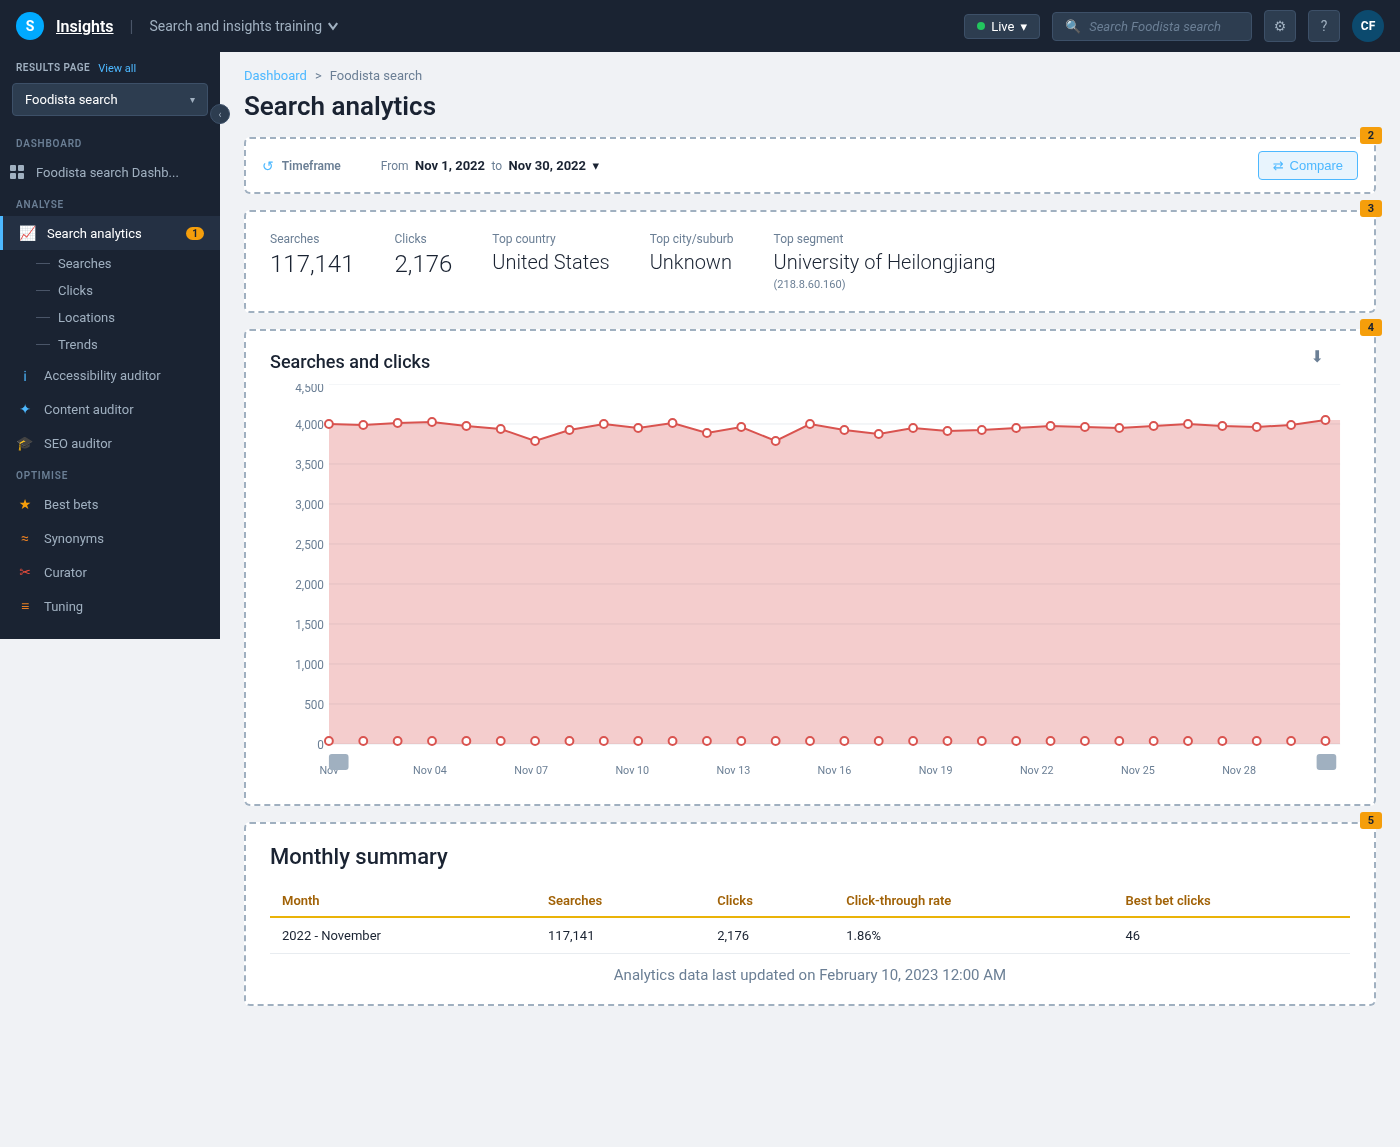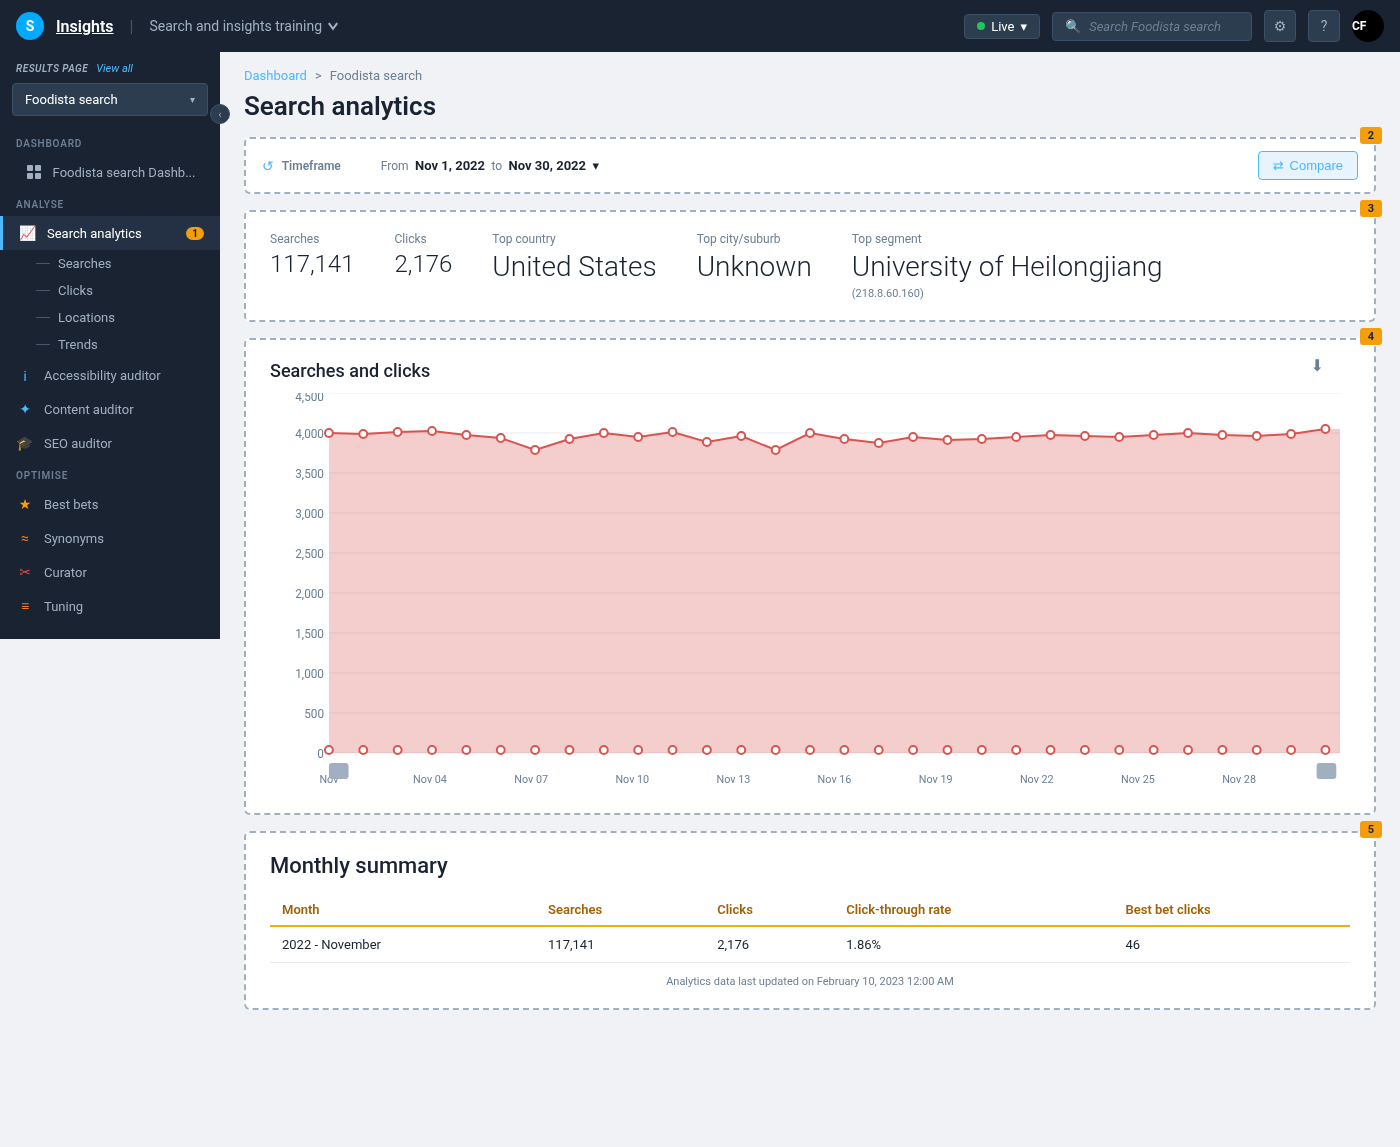--- a/index.html
+++ b/index.html
@@ -19,49 +19,49 @@
     .topnav-logo { width: 28px; height: 28px; background: #00aaff; border-radius: 50%; display: flex; align-items: center; justify-content: center; color: white; font-size: 14px; font-weight: bold; }
     .topnav-title { color: white; font-size: 16px; font-weight: 600; text-decoration: underline; }
     .topnav-sep { color: #4a5568; margin: 0 4px; }
     .topnav-app { color: #a0b0c0; font-size: 14px; display: flex; align-items: center; gap: 4px; }
     .topnav-app svg { width: 14px; height: 14px; fill: #a0b0c0; }
     .topnav-spacer { flex: 1; }
     .topnav-live { background: #2d3d50; border: 1px solid #3d5068; color: white; padding: 4px 12px; border-radius: 4px; font-size: 13px; display: flex; align-items: center; gap: 6px; cursor: pointer; }
     .topnav-live-dot { width: 8px; height: 8px; background: #22c55e; border-radius: 50%; }
     .topnav-search { background: #2d3d50; border: 1px solid #3d5068; color: #a0b0c0; padding: 6px 12px; border-radius: 4px; font-size: 13px; display: flex; align-items: center; gap: 8px; min-width: 200px; }
     .topnav-icon-btn { width: 32px; height: 32px; background: #2d3d50; border: 1px solid #3d5068; border-radius: 4px; display: flex; align-items: center; justify-content: center; color: #a0b0c0; cursor: pointer; font-size: 14px; }
-    .topnav-avatar { width: 32px; height: 32px; background: #000000; border-radius: 50%; display: flex; align-items: center; justify-content: flex-start; color: white; font-size: 12px; font-weight: bold; cursor: pointer; }
+    .topnav-avatar { width: 32px; height: 32px; background: #0c4a6e; border-radius: 50%; display: flex; align-items: center; justify-content: center; color: white; font-size: 12px; font-weight: bold; cursor: pointer; }
 
     
     .layout { display: flex; flex: 1; overflow: hidden; }
 
     
     .sidebar {
       width: 220px;
       background: #1a2332;
       flex-shrink: 0;
       overflow-y: auto;
       display: flex;
       flex-direction: column;
       padding-bottom: 16px;
     }
-    .sidebar-results-page { padding: 10px 16px 8px; display: flex; align-items: center; gap: 8px; font-style: italic; }
+    .sidebar-results-page { padding: 10px 16px 8px; display: flex; align-items: flex-start; gap: 8px; }
     .sidebar-results-label { color: #a0b0c0; font-size: 10px; font-weight: 600; letter-spacing: 0.5px; text-transform: uppercase; }
     .sidebar-view-all { color: #4db8ff; font-size: 11px; cursor: pointer; text-decoration: none; }
     .sidebar-dropdown { margin: 0 12px 12px; background: #2d3d50; border: 1px solid #3d5068; border-radius: 4px; padding: 8px 12px; display: flex; align-items: center; justify-content: space-between; cursor: pointer; }
     .sidebar-dropdown-text { color: white; font-size: 13px; }
     .sidebar-dropdown-arrow { color: #a0b0c0; font-size: 10px; }
     .sidebar-section-label { padding: 10px 16px 6px; color: #6b7f95; font-size: 10px; font-weight: 600; letter-spacing: 0.8px; text-transform: uppercase; }
     .sidebar-item { padding: 8px 16px; display: flex; align-items: center; gap: 10px; cursor: pointer; color: #a0b0c0; font-size: 13px; }
     .sidebar-item.active { background: #243043; color: white; border-left: 3px solid #4db8ff; }
     .sidebar-item-icon { width: 18px; height: 18px; display: flex; align-items: center; justify-content: center; font-size: 14px; flex-shrink: 0; }
     .sidebar-sub-item { padding: 6px 16px 6px 36px; display: flex; align-items: center; gap: 8px; cursor: pointer; color: #a0b0c0; font-size: 13px; }
     .sidebar-sub-dash { width: 14px; height: 1px; background: #4a5568; flex-shrink: 0; }
     .sidebar-badge { background: #f59e0b; color: #1a2332; font-size: 10px; font-weight: bold; padding: 1px 6px; border-radius: 10px; margin-left: auto; }
-    .sidebar-dashboard-item { padding: 8px 8px; display: flex; align-items: center; gap: 10px; cursor: pointer; color: #a0b0c0; font-size: 13px; justify-content: center; }
+    .sidebar-dashboard-item { padding: 8px 8px; display: flex; align-items: center; gap: 10px; cursor: pointer; color: #a0b0c0; font-size: 13px; }
     .sidebar-dashboard-icon { display: grid; grid-template-columns: 1fr 1fr; gap: 2px; width: 14px; height: 14px; }
     .sidebar-dashboard-dot { background: #a0b0c0; border-radius: 1px; }
 
     
     .main { flex: 1; overflow-y: auto; background: #f0f2f5; }
 
     
     .breadcrumb-bar { padding: 16px 24px 8px; display: flex; align-items: center; gap: 8px; }
     .breadcrumb-link { color: #4db8ff; font-size: 13px; cursor: pointer; }
     .breadcrumb-sep { color: #6b7f95; font-size: 13px; }
@@ -96,21 +96,21 @@
       background: white;
       padding: 20px 24px;
       display: flex;
       gap: 40px;
       position: relative;
     }
     .stats-badge { position: absolute; top: -12px; right: -8px; background: #f59e0b; color: #1a2332; font-size: 11px; font-weight: bold; padding: 2px 8px; border-radius: 3px; }
     .stat-item { display: flex; flex-direction: column; gap: 4px; }
     .stat-label { color: #6b7f95; font-size: 12px; }
     .stat-value { color: #1a2332; font-size: 24px; font-weight: 300; }
-    .stat-value.large { font-size: 28px; }
+    .stat-value.large { font-size: 20px; }
     .stat-sub { color: #6b7f95; font-size: 11px; }
 
     
     .chart-card {
       margin: 0 24px 16px;
       border: 2px dashed #a0b0c0;
       border-radius: 6px;
       background: white;
       padding: 20px 24px;
       position: relative;
@@ -128,21 +128,21 @@
       border-radius: 6px;
       background: white;
       padding: 20px 24px;
       position: relative;
     }
     .summary-badge { position: absolute; top: -12px; right: -8px; background: #f59e0b; color: #1a2332; font-size: 11px; font-weight: bold; padding: 2px 8px; border-radius: 3px; }
     .summary-title { font-size: 22px; font-weight: 500; color: #1a2332; margin-bottom: 16px; }
     .summary-table { width: 100%; border-collapse: collapse; }
     .summary-table th { text-align: left; padding: 8px 12px; color: #a16207; font-size: 13px; font-weight: 600; border-bottom: 2px solid #eab308; }
     .summary-table td { padding: 10px 12px; color: #1a2332; font-size: 13px; border-bottom: 1px solid #e8ecf0; }
-    .summary-footer { text-align: center; color: #6b7f95; font-size: 11px; padding: 12px 0 0; }
+    .summary-footer { text-align: center; color: #6b7f95; font-size: 15px; padding: 12px 0 0; }
     .sidebar-wrapper { position: relative; }
   </style>
 </head>
 <body>
 
 <div class="topnav">
   <div class="topnav-logo">S</div>
   <span class="topnav-title">Insights</span>
   <span class="topnav-sep">|</span>
   <div class="topnav-app">

